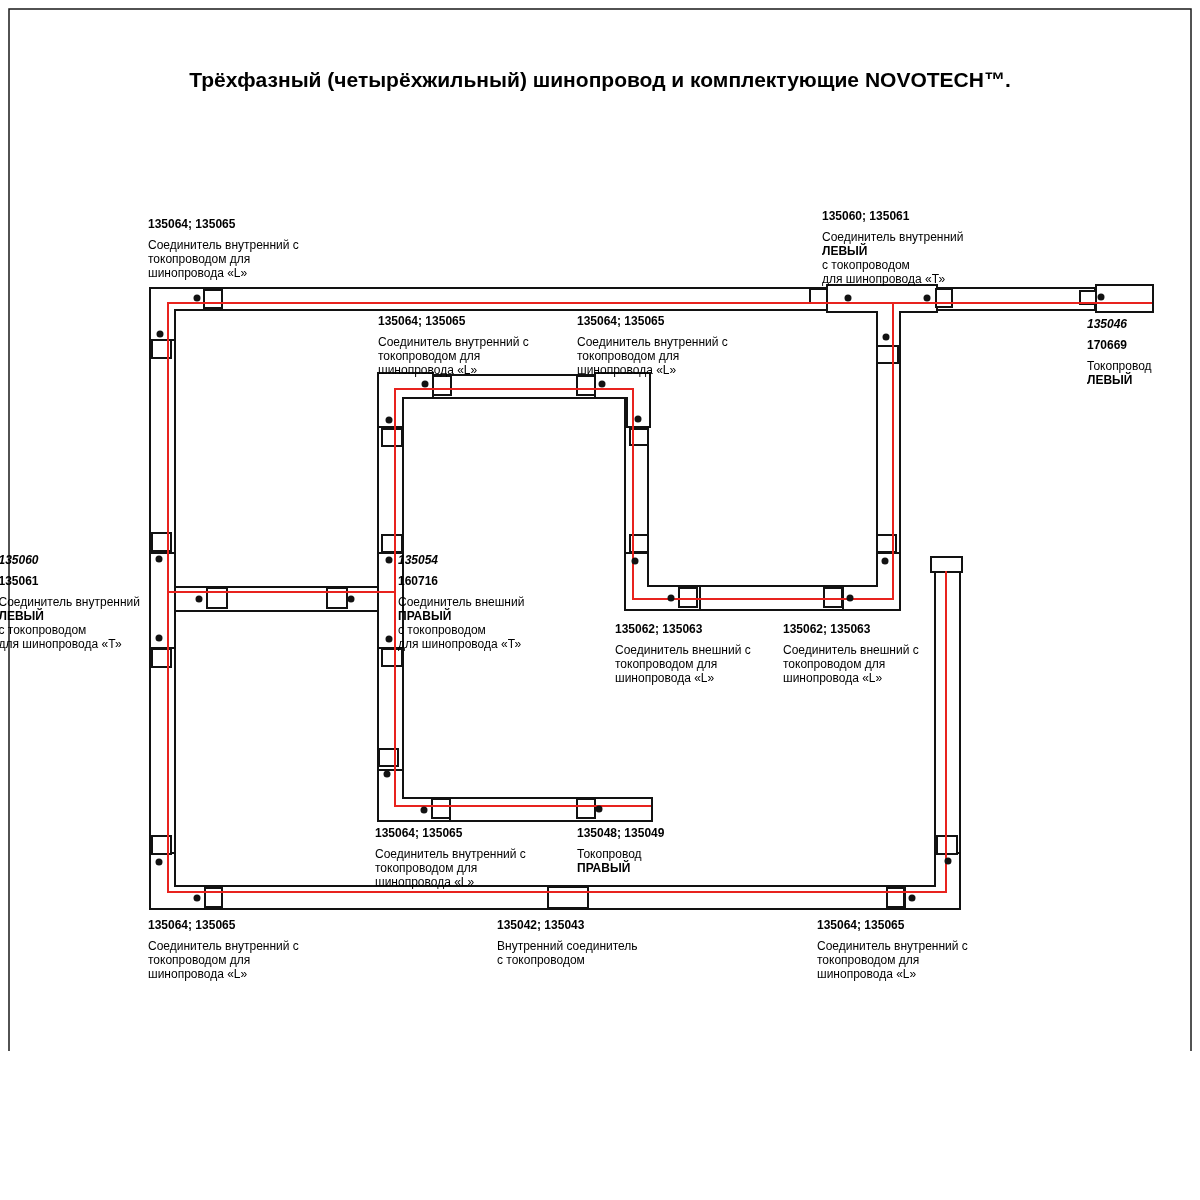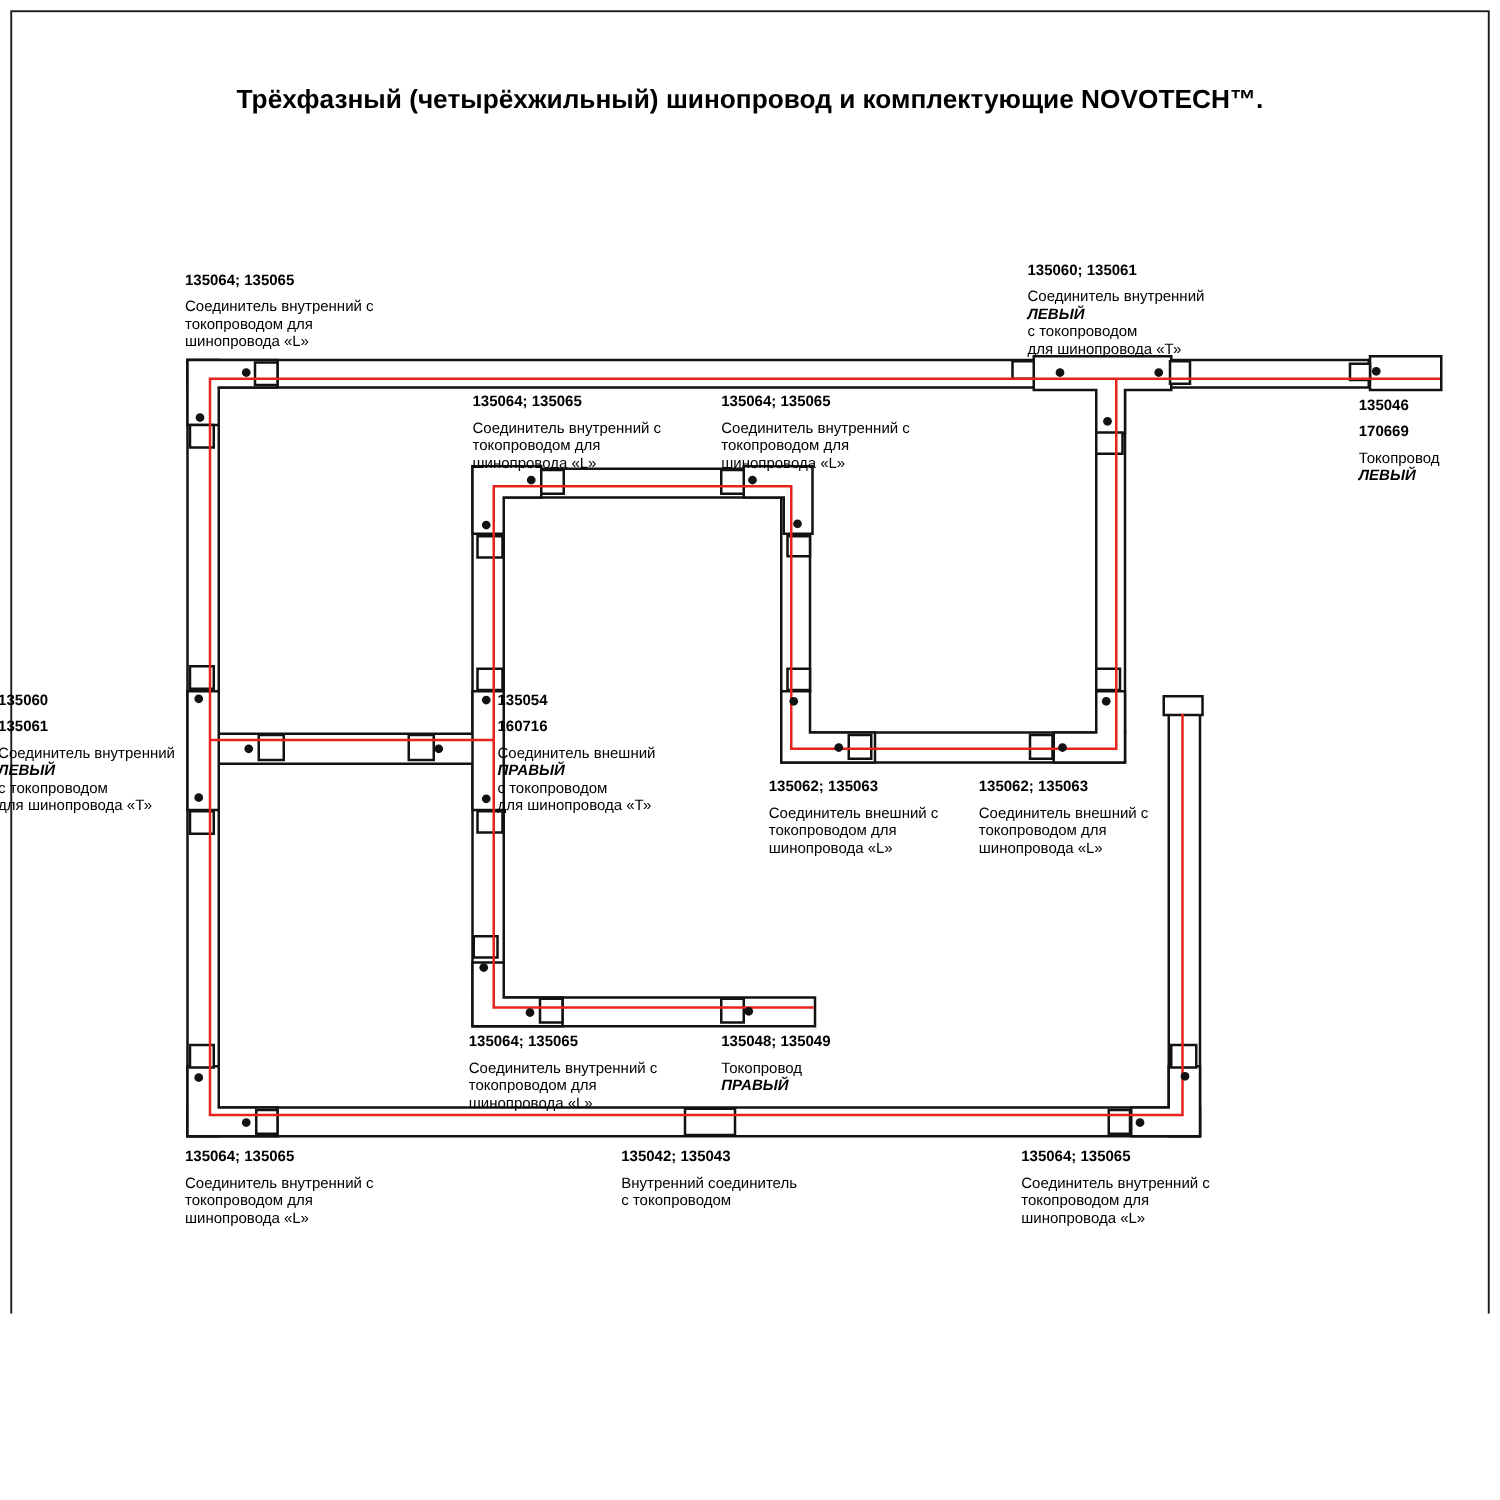--- a/index.html
+++ b/index.html
@@ -3,23 +3,23 @@
 <meta charset="utf-8">
 <style>
   html,body{margin:0;padding:0;background:#fff;}
   #stage{position:relative;width:1200px;height:1051px;background:#ffffff;overflow:hidden;
          font-family:"Liberation Sans",sans-serif;color:#000;}
   #diagram-svg{position:absolute;left:0;top:0;}
   .title{position:absolute;left:0;top:62px;width:1200px;text-align:center;
          font-size:21px;font-weight:700;line-height:36px;}
   .lbl{position:absolute;font-size:12px;line-height:14px;white-space:nowrap;}
   .lbl .num{display:block;font-size:12px;font-weight:700;line-height:21px;margin-bottom:3px;}
-  .lbl .num.tight{margin-bottom:0;line-height:22px;}
+  .lbl .num.tight{margin-bottom:0;line-height:22px;font-style:italic;}
   .lbl .ln{display:block;}
-  .b{font-weight:700;font-style:italic;}
+  .b{font-weight:700;}
   .ar{text-align:left;}
   
   .track{fill:#ffffff;stroke:#121212;stroke-width:2;}
   .box{fill:#ffffff;stroke:#121212;stroke-width:2;}
   .redline{fill:none;stroke:var(--track-red,#e8231e);stroke-width:2;}
   .dot{fill:#121212;stroke:none;}
   .pageborder{fill:none;stroke:#1a1a1a;stroke-width:1.5;}
 </style>
 </head>
 <body>

